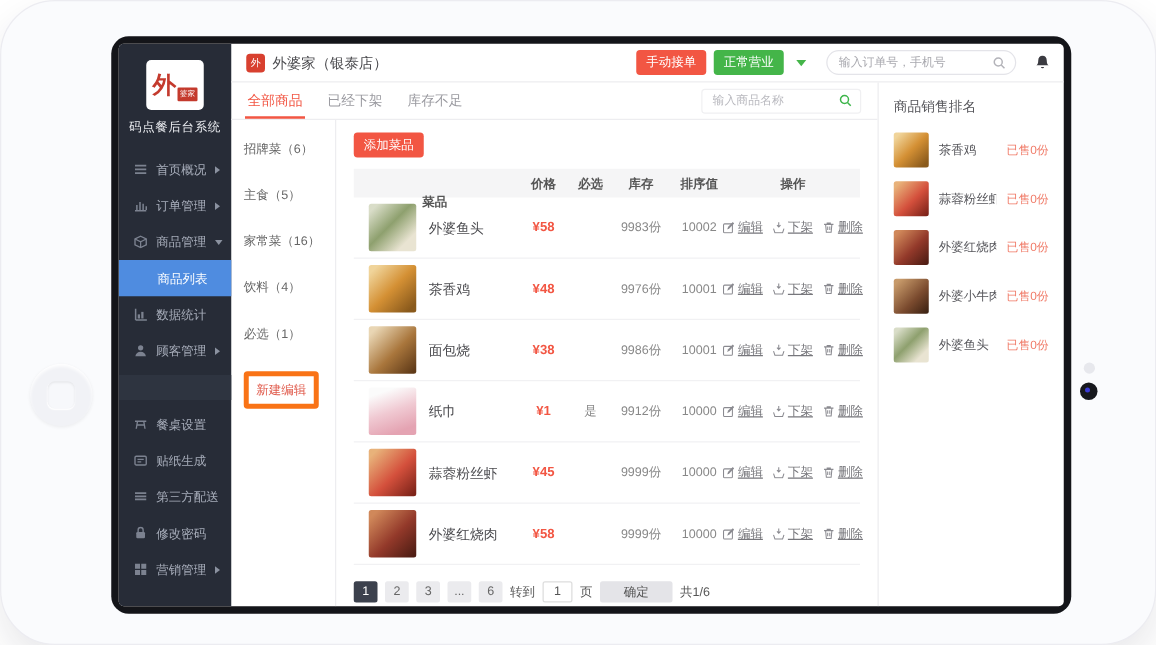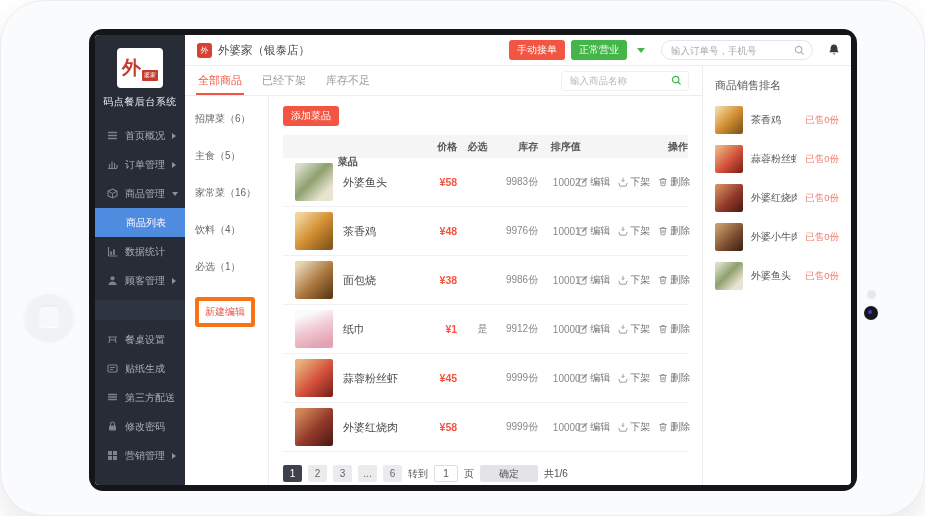--- a/index.html
+++ b/index.html
@@ -1,18 +1,18 @@
 <!DOCTYPE html>
 <html><head>
 <meta charset="utf-8">
 <style>
   html,body{margin:0;padding:0;background:#fff;width:925px;height:516px;
     font-family:"Liberation Sans","DejaVu Sans",sans-serif;-webkit-font-smoothing:antialiased;}
   *{box-sizing:border-box;}
-  i{font-style:normal;}
+  i{font-style:normal;text-decoration:underline;}
 
   
   .tablet{position:absolute;left:0;top:0;width:925px;height:516px;background:#fafbfd;
     border:1px solid #ececf1;border-radius:44px;box-shadow:0 14px 30px rgba(40,40,60,.10);}
   .home-btn{position:absolute;left:23px;top:290px;width:50px;height:50px;border-radius:50%;
     background:#f1f2f6;box-shadow:inset 0 2px 3px #fff,0 1px 3px rgba(0,0,0,.06);}
   .home-btn .sq{position:absolute;left:14px;top:14px;width:22px;height:22px;border-radius:6px;
     background:#f7f8fb;box-shadow:inset 0 1px 2px rgba(0,0,0,.08),0 1px 1px #fff;}
   .sensor-dot{position:absolute;left:866px;top:289px;width:9px;height:9px;border-radius:50%;background:#e7e8ed;}
   .camera-dot{position:absolute;left:863px;top:305px;width:14px;height:14px;border-radius:50%;background:#17181d;}
@@ -74,21 +74,21 @@
   .cat-panel{width:84px;border-right:1px solid #ededf0;padding:16px 10px 0;flex-shrink:0;}
   .cat-item{font-size:10px;color:#666;margin-bottom:23px;cursor:pointer;white-space:nowrap;}
   .new-edit-btn{border:4px solid #f97316;background:#fff;color:#e05a4b;font-size:10px;padding:4px 6px;
     border-radius:3px;cursor:pointer;font-family:inherit;white-space:nowrap;}
 
   
   .table-area{flex:1;padding:10px 14px 0;display:flex;flex-direction:column;min-width:0;}
   .add-btn{align-self:flex-start;margin-bottom:9px;}
   .thead{display:flex;align-items:center;background:#f5f5f6;height:23px;font-size:10px;color:#555;font-weight:bold;flex-shrink:0;}
   .trow{display:flex;align-items:center;height:49px;border-bottom:1px solid #f1f1f3;font-size:10px;color:#888;}
-  .td{text-align:right;}
+  .td{text-align:center;}
   .c-name{width:32%;display:flex;align-items:center;gap:10px;padding-left:12px;text-align:left;}
   .thead .c-name{justify-content:center;padding-left:0;margin-top:30px;}
   .c-price{width:11%;}  .c-req{width:7.5%;}  .c-stock{width:12.5%;}  .c-sort{width:10.5%;}
   .c-ops{width:26.5%;display:flex;justify-content:center;gap:8px;}
   .dish-name{font-size:11px;color:#4a4a4e;}
   .price{color:#f25643;font-weight:bold;font-size:10.5px;}
   .thumb{width:38px;height:38px;border-radius:2px;flex-shrink:0;}
   .t0{background:linear-gradient(135deg,#d9ddc8 10%,#8ea06e 45%,#e9e4d2 80%);}
   .t1{background:linear-gradient(135deg,#f0d49a 10%,#d49034 50%,#8a5a1c 90%);}
   .t2{background:linear-gradient(135deg,#e9d6b4 10%,#a9763c 55%,#5f3a18 95%);}

